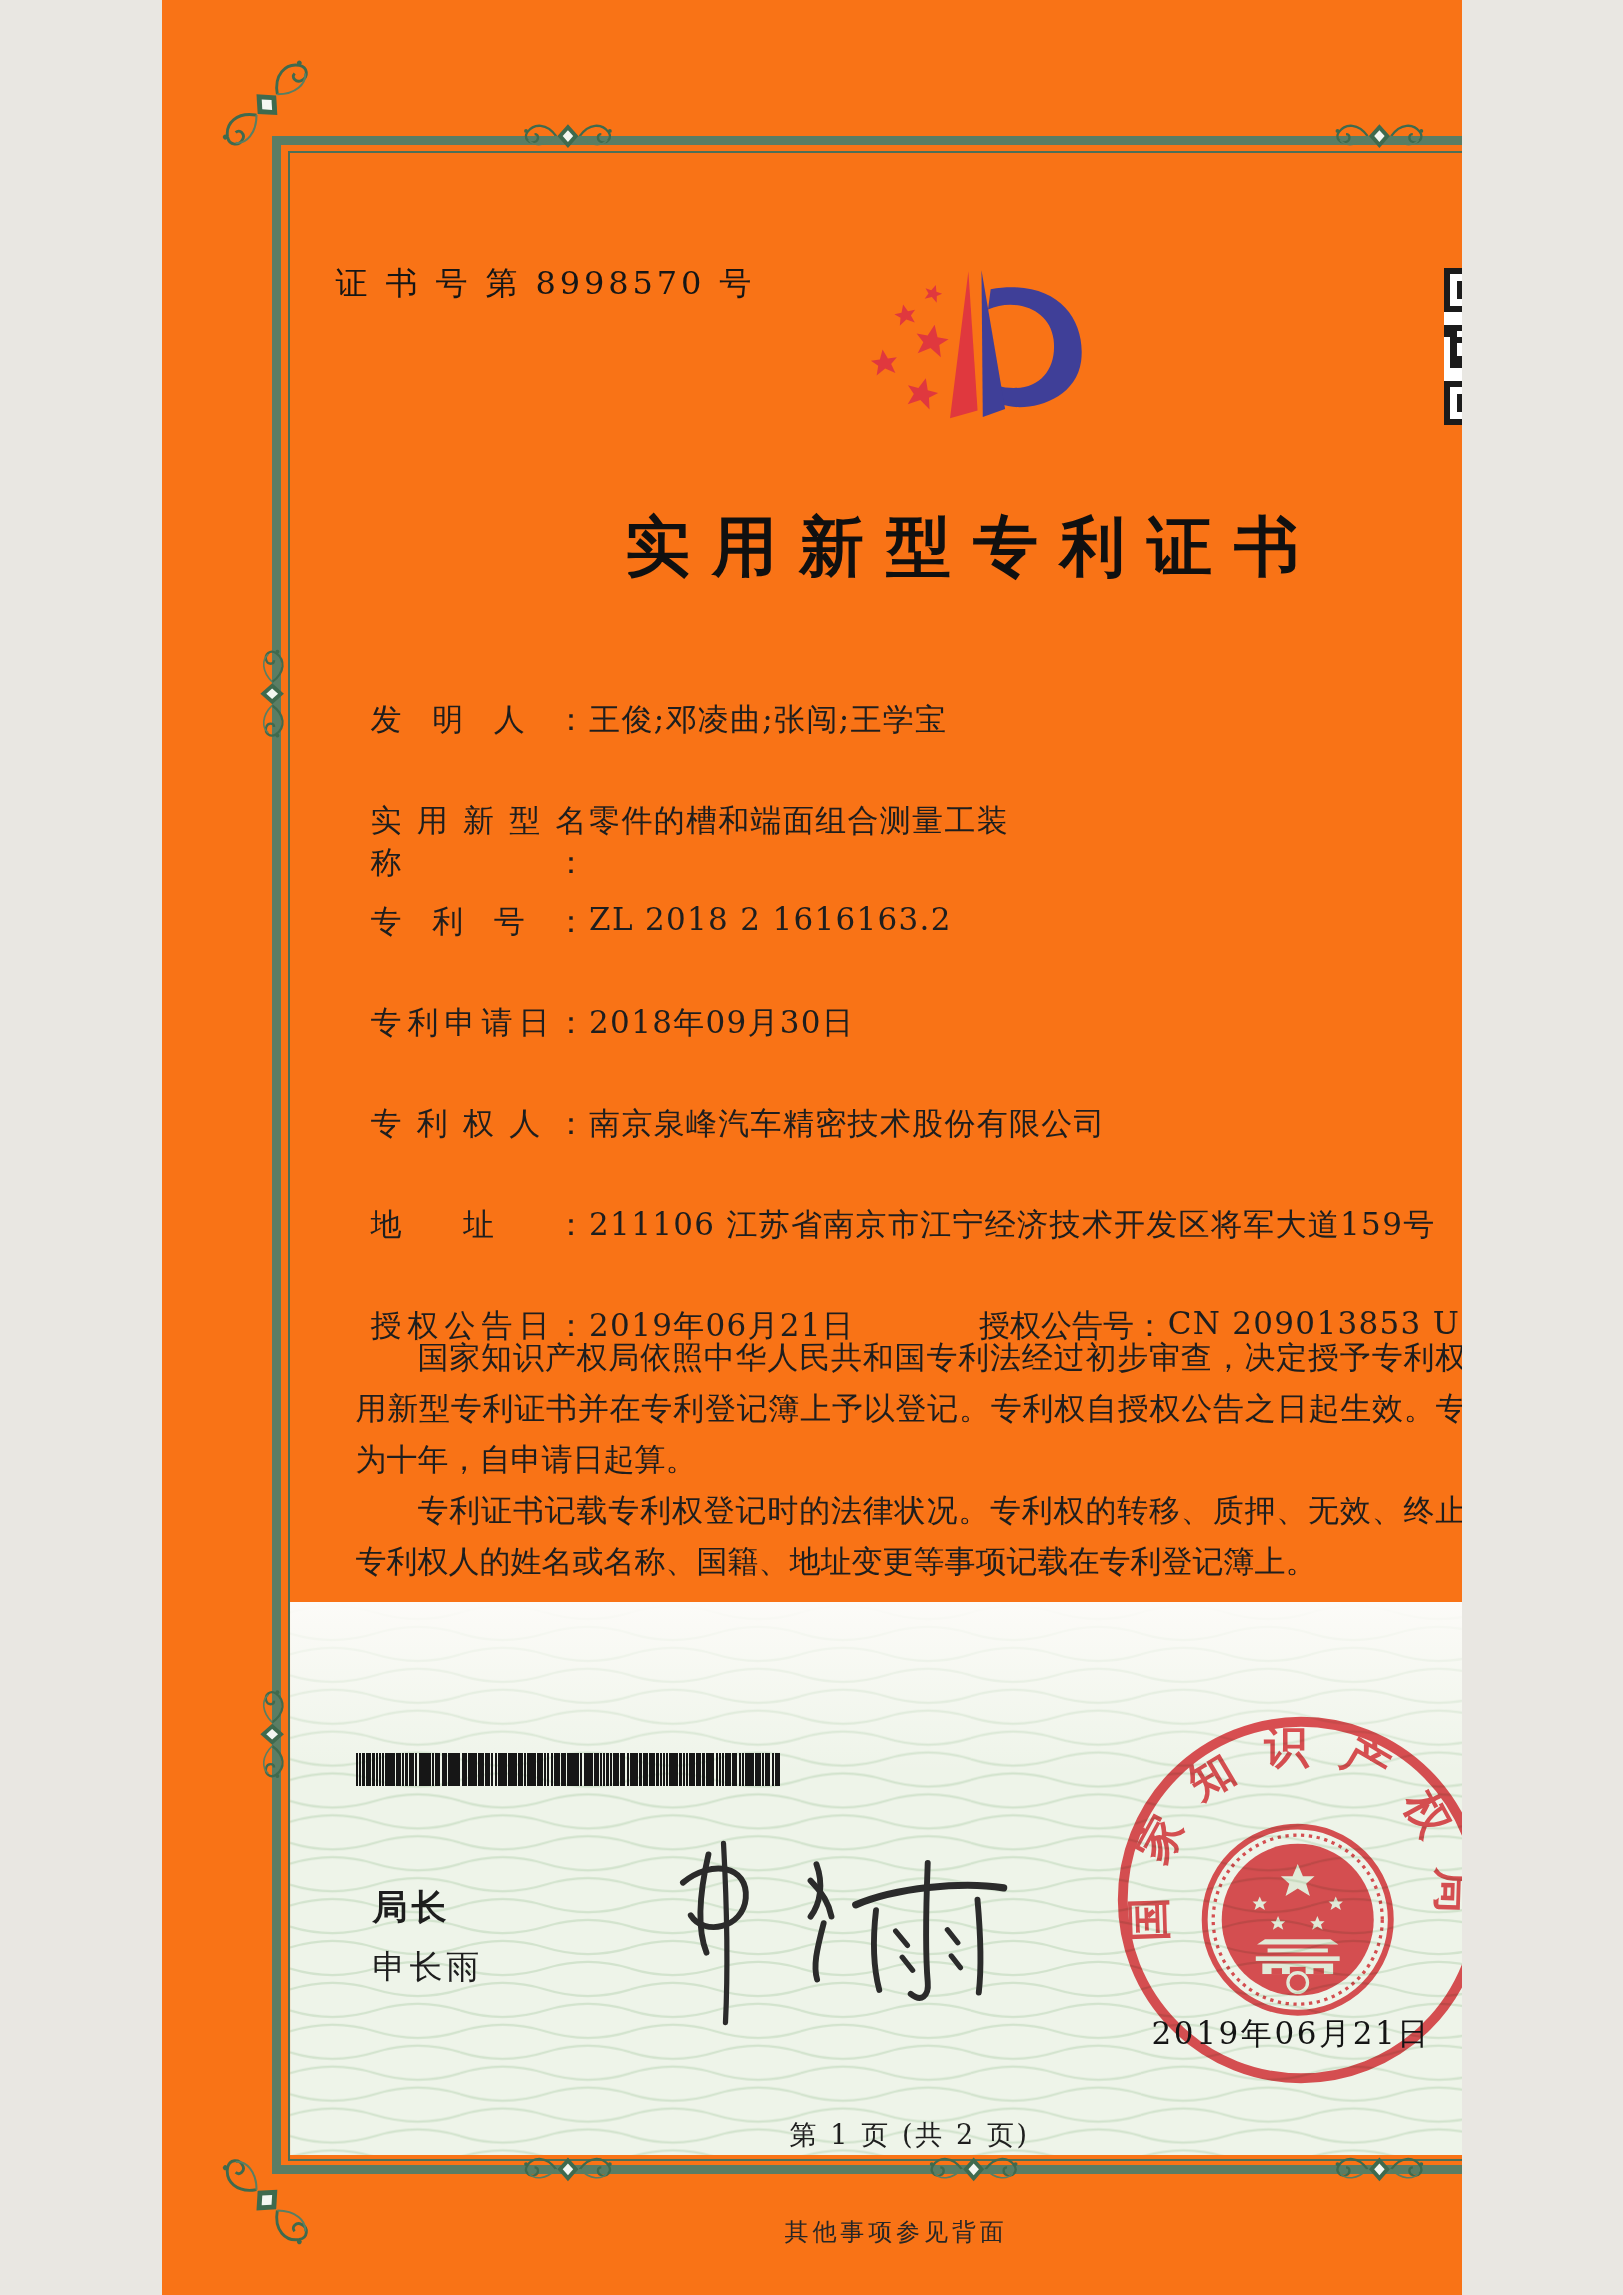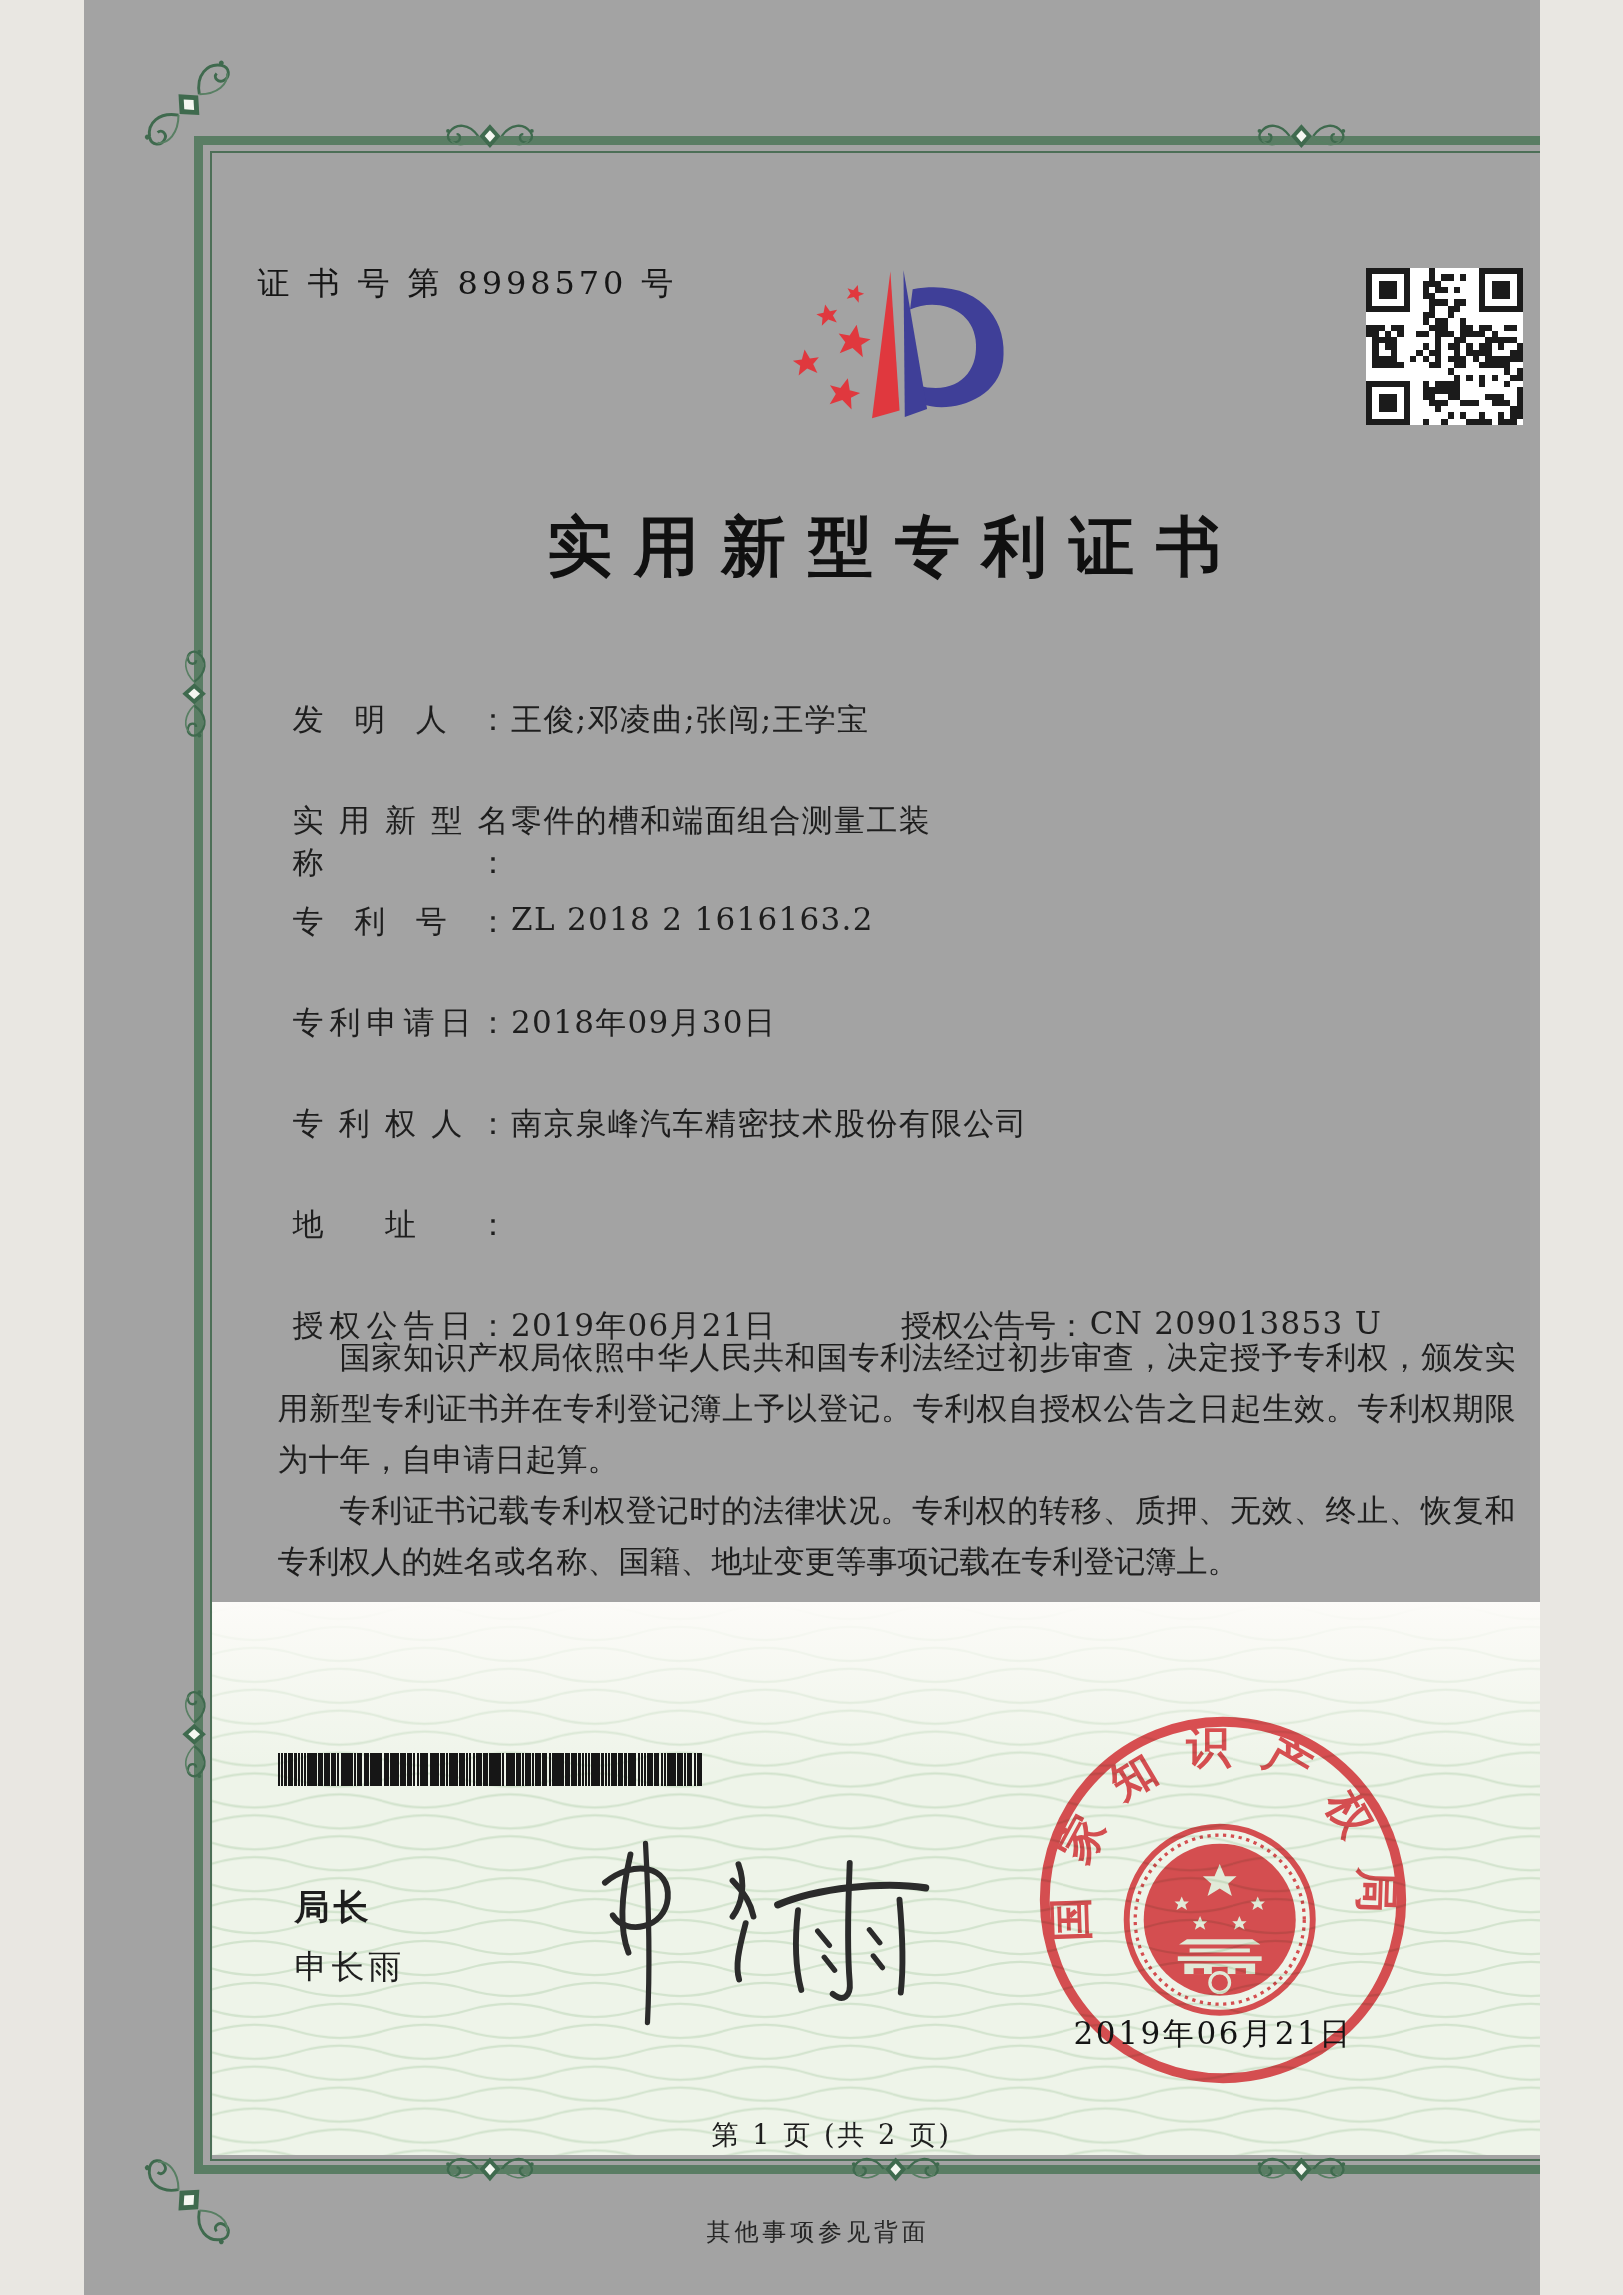--- a/index.html
+++ b/index.html
@@ -1,18 +1,18 @@
 <!DOCTYPE html>
 <html style="font-size:10.5px"><head>
 <meta charset="utf-8">
 <style>
   html,body{margin:0;padding:0;background:#e9e7e2;}
   .page{
-    position:relative;width:1456px;height:2295px;margin:0 auto;
-    background:#a3a3a3;overflow:hidden;
+    position:relative;width:1300px;height:2295px;margin:0 auto;
+    background:#f97316;overflow:hidden;
     font-family:"DejaVu Serif", serif;color:#1e1e1e;
   }
   .abs{position:absolute;}
   
   .border-outer{left:110px;top:136px;width:1386px;height:2020px;border:9.2px solid #5a7d64;z-index:2;}
   .border-inner{left:126px;top:151px;width:1369px;height:2006px;border:2px solid #4d6f57;z-index:2;}
   .cert-number{left:174px;top:262px;font-size:32px;letter-spacing:3.9px;color:#161616;z-index:5;}
   .title{left:126px;top:503px;width:1371px;text-align:center;font-size:65px;font-weight:700;letter-spacing:22px;color:#101010;z-index:5;}
   .fields{left:209px;top:699px;width:1224px;z-index:5;}
   .frow{position:relative;height:101px;font-size:31px;display:flex;align-items:flex-start;}
@@ -323,20 +323,21 @@
     <div class="frow">
       <span class="flabel">专利申请日：</span>
       <span class="fvalue">2018年09月30日</span>
     </div>
     <div class="frow">
       <span class="flabel">专利权人：</span>
       <span class="fvalue">南京泉峰汽车精密技术股份有限公司</span>
     </div>
     <div class="frow">
       <span class="flabel">地址：</span>
+      <span class="fvalue">211106 江苏省南京市江宁经济技术开发区将军大道159号</span>
     </div>
     <div class="frow">
       <span class="flabel">授权公告日：</span>
       <span class="fvalue fvalue-fixed">2019年06月21日</span>
       <span class="flabel2">授权公告号：</span>
       <span class="fvalue">CN 209013853 U</span>
     </div>
   </div>
 
   <div class="abs paragraphs">

